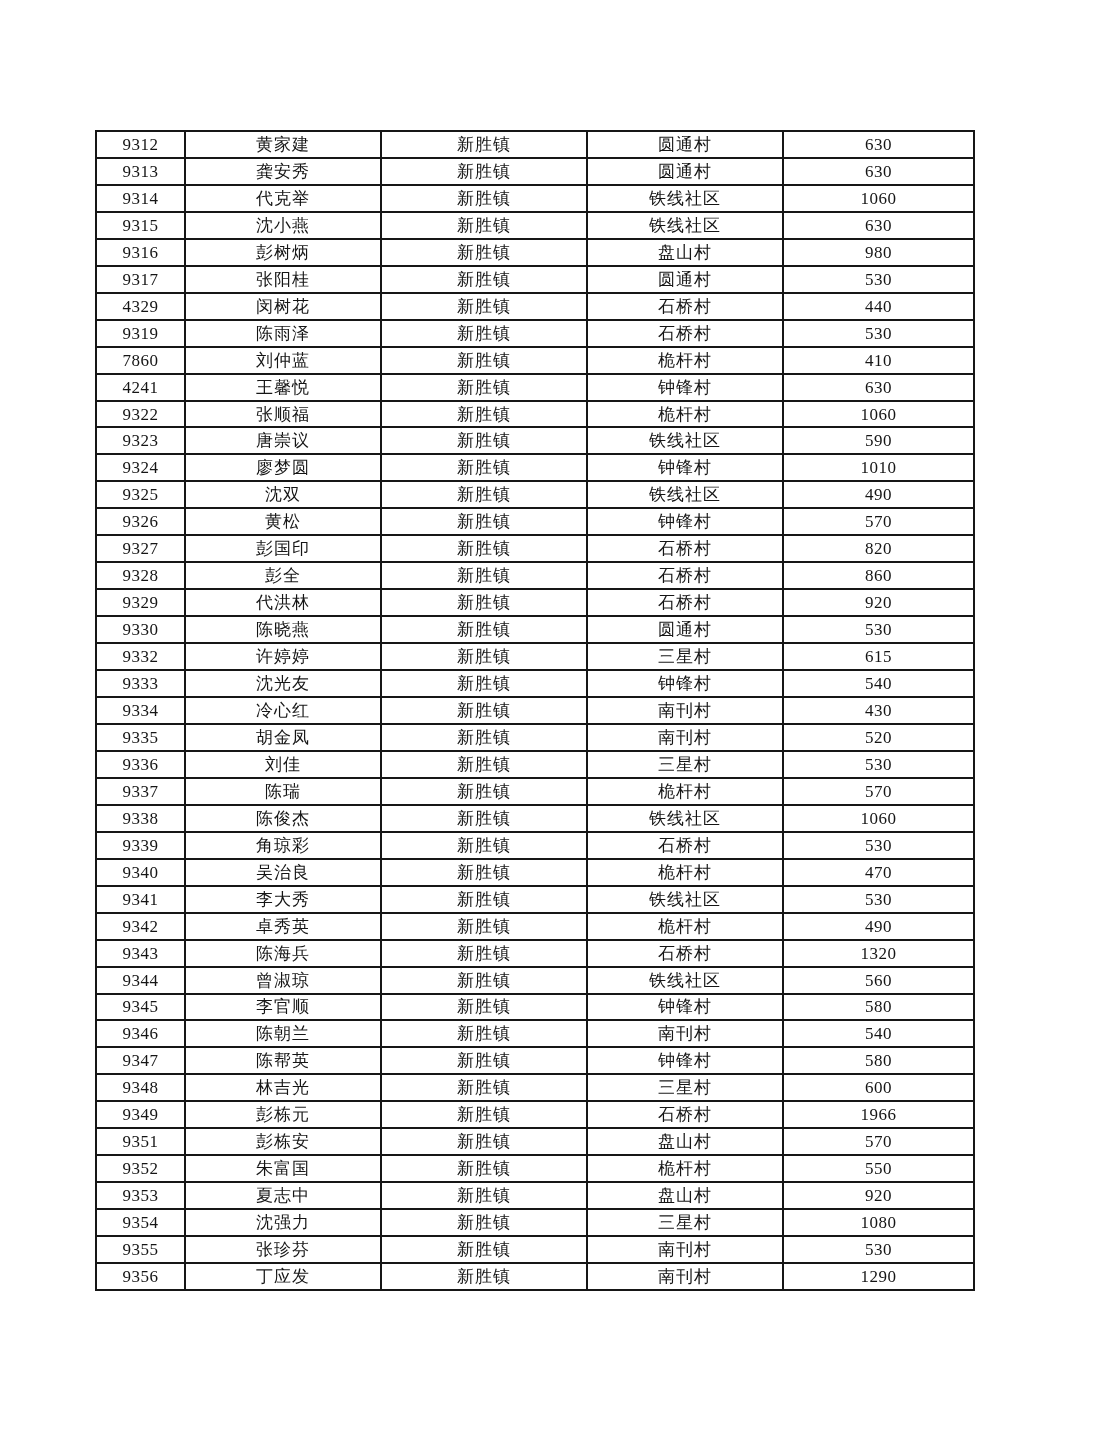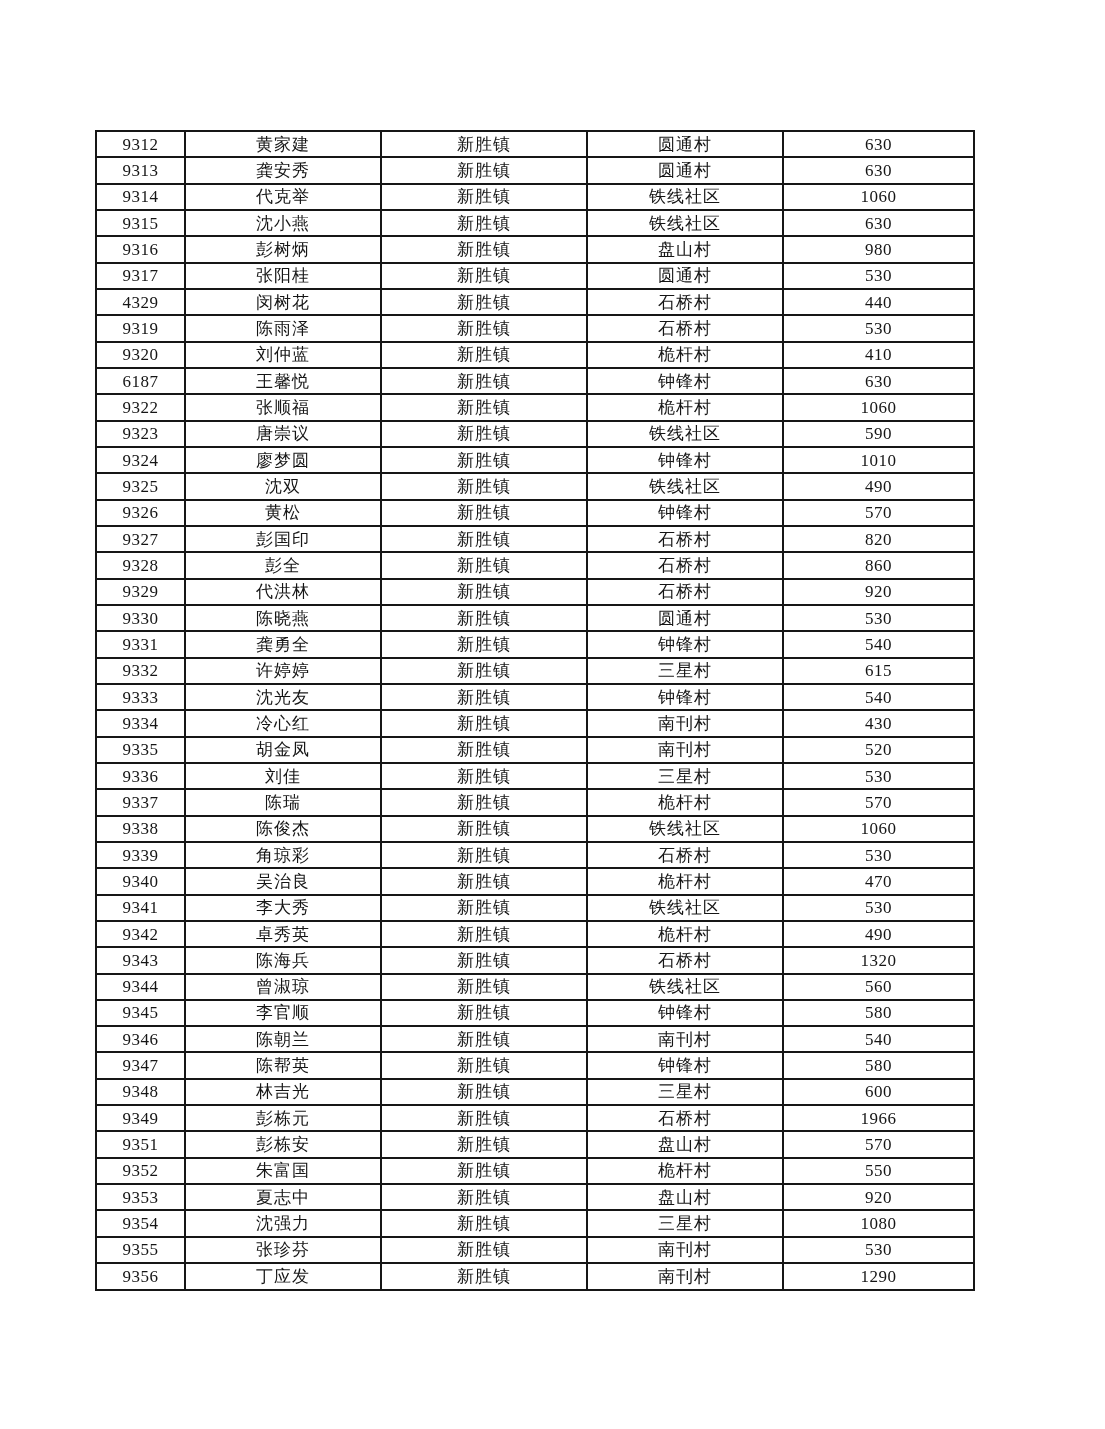--- a/index.html
+++ b/index.html
@@ -109,28 +109,28 @@
     <td class="num">440</td>
   </tr>
         <tr>
     <td class="num">9319</td>
     <td class="zh">陈雨泽</td>
     <td class="zh">新胜镇</td>
     <td class="zh">石桥村</td>
     <td class="num">530</td>
   </tr>
         <tr>
-    <td class="num">9320</td>
+    <td class="num">7860</td>
     <td class="zh">刘仲蓝</td>
     <td class="zh">新胜镇</td>
     <td class="zh">桅杆村</td>
     <td class="num">410</td>
   </tr>
         <tr>
-    <td class="num">6187</td>
+    <td class="num">4241</td>
     <td class="zh">王馨悦</td>
     <td class="zh">新胜镇</td>
     <td class="zh">钟锋村</td>
     <td class="num">630</td>
   </tr>
         <tr>
     <td class="num">9322</td>
     <td class="zh">张顺福</td>
     <td class="zh">新胜镇</td>
     <td class="zh">桅杆村</td>
@@ -184,27 +184,20 @@
     <td class="zh">新胜镇</td>
     <td class="zh">石桥村</td>
     <td class="num">920</td>
   </tr>
         <tr>
     <td class="num">9330</td>
     <td class="zh">陈晓燕</td>
     <td class="zh">新胜镇</td>
     <td class="zh">圆通村</td>
     <td class="num">530</td>
-  </tr>
-        <tr>
-    <td class="num">9331</td>
-    <td class="zh">龚勇全</td>
-    <td class="zh">新胜镇</td>
-    <td class="zh">钟锋村</td>
-    <td class="num">540</td>
   </tr>
         <tr>
     <td class="num">9332</td>
     <td class="zh">许婷婷</td>
     <td class="zh">新胜镇</td>
     <td class="zh">三星村</td>
     <td class="num">615</td>
   </tr>
         <tr>
     <td class="num">9333</td>

